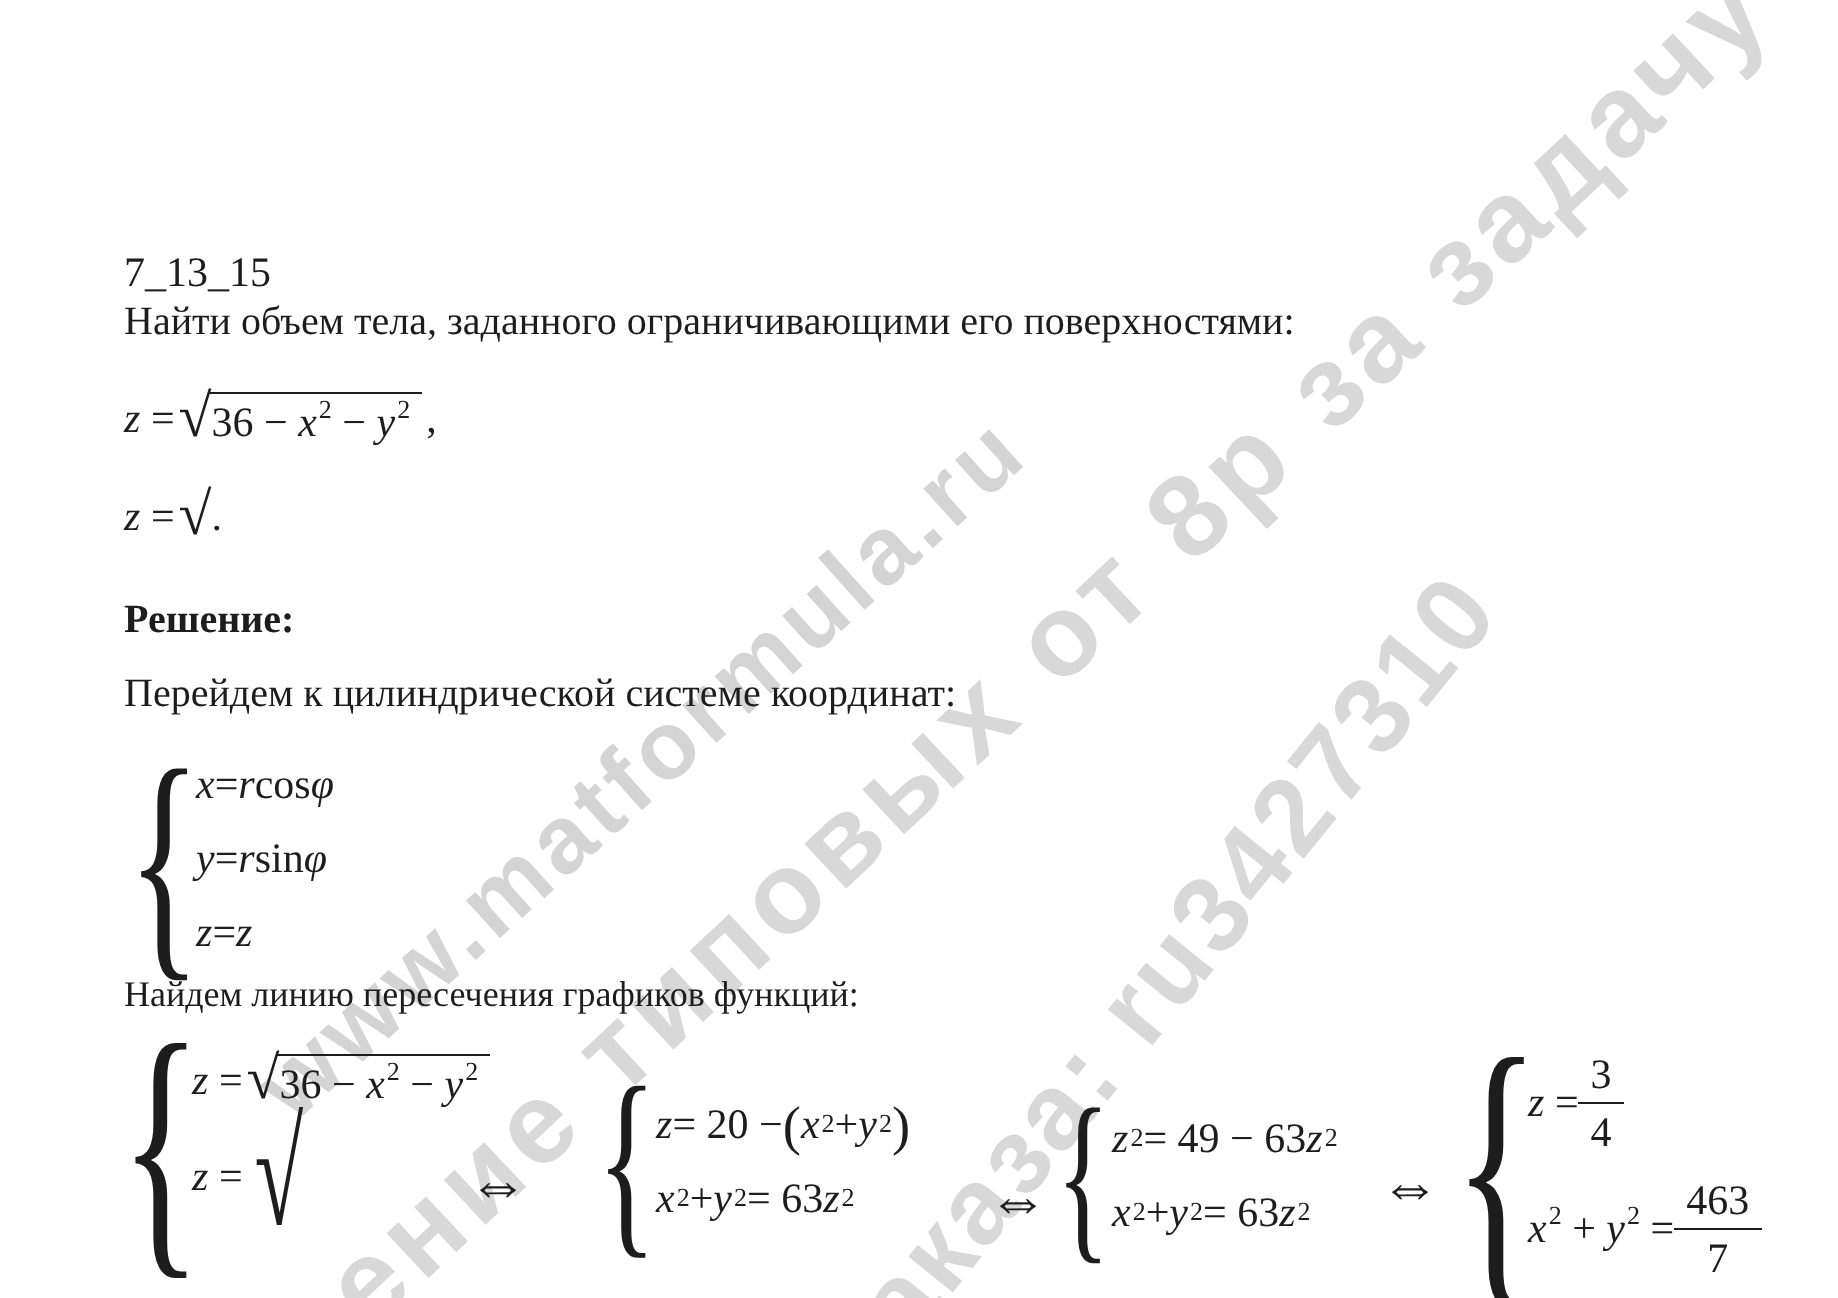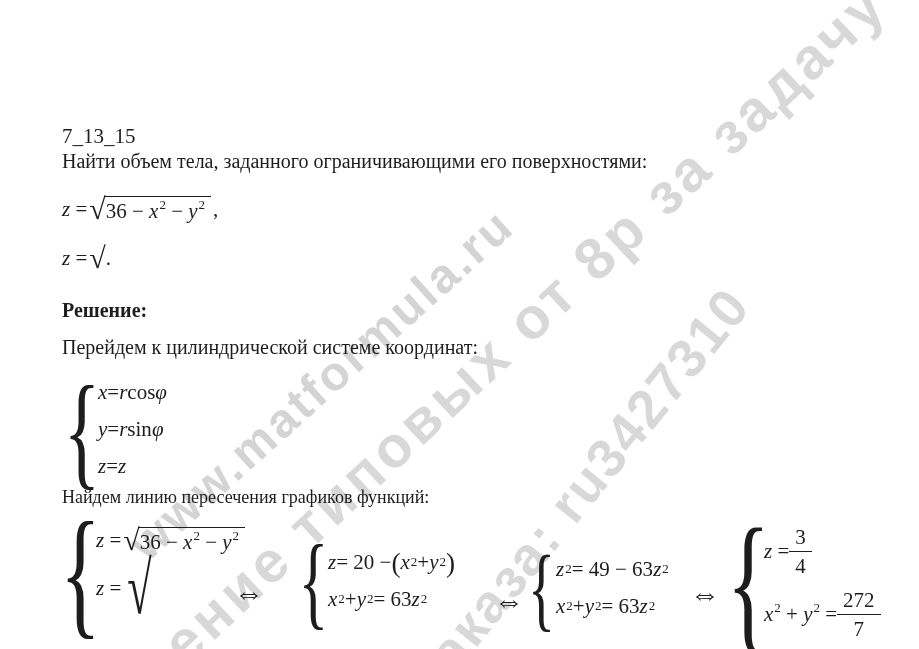--- a/index.html
+++ b/index.html
@@ -235,21 +235,21 @@
         <div class="sysline">
           <span class="math"><i>z</i><span> = </span></span>
           <span class="frac">
             <span class="num math"><span>3</span></span>
             <span class="den math"><span>4</span></span>
           </span>
         </div>
         <div class="sysline">
           <span class="math"><i>x</i><sup>2</sup><span> + </span><i>y</i><sup>2</sup><span> = </span></span>
           <span class="frac">
-            <span class="num math"><span>272</span></span>
+            <span class="num math"><span>463</span></span>
             <span class="den math"><span>7</span></span>
           </span>
         </div>
       </div>
     </div>
 
   </div>
 </div>
 
 </body></html>

